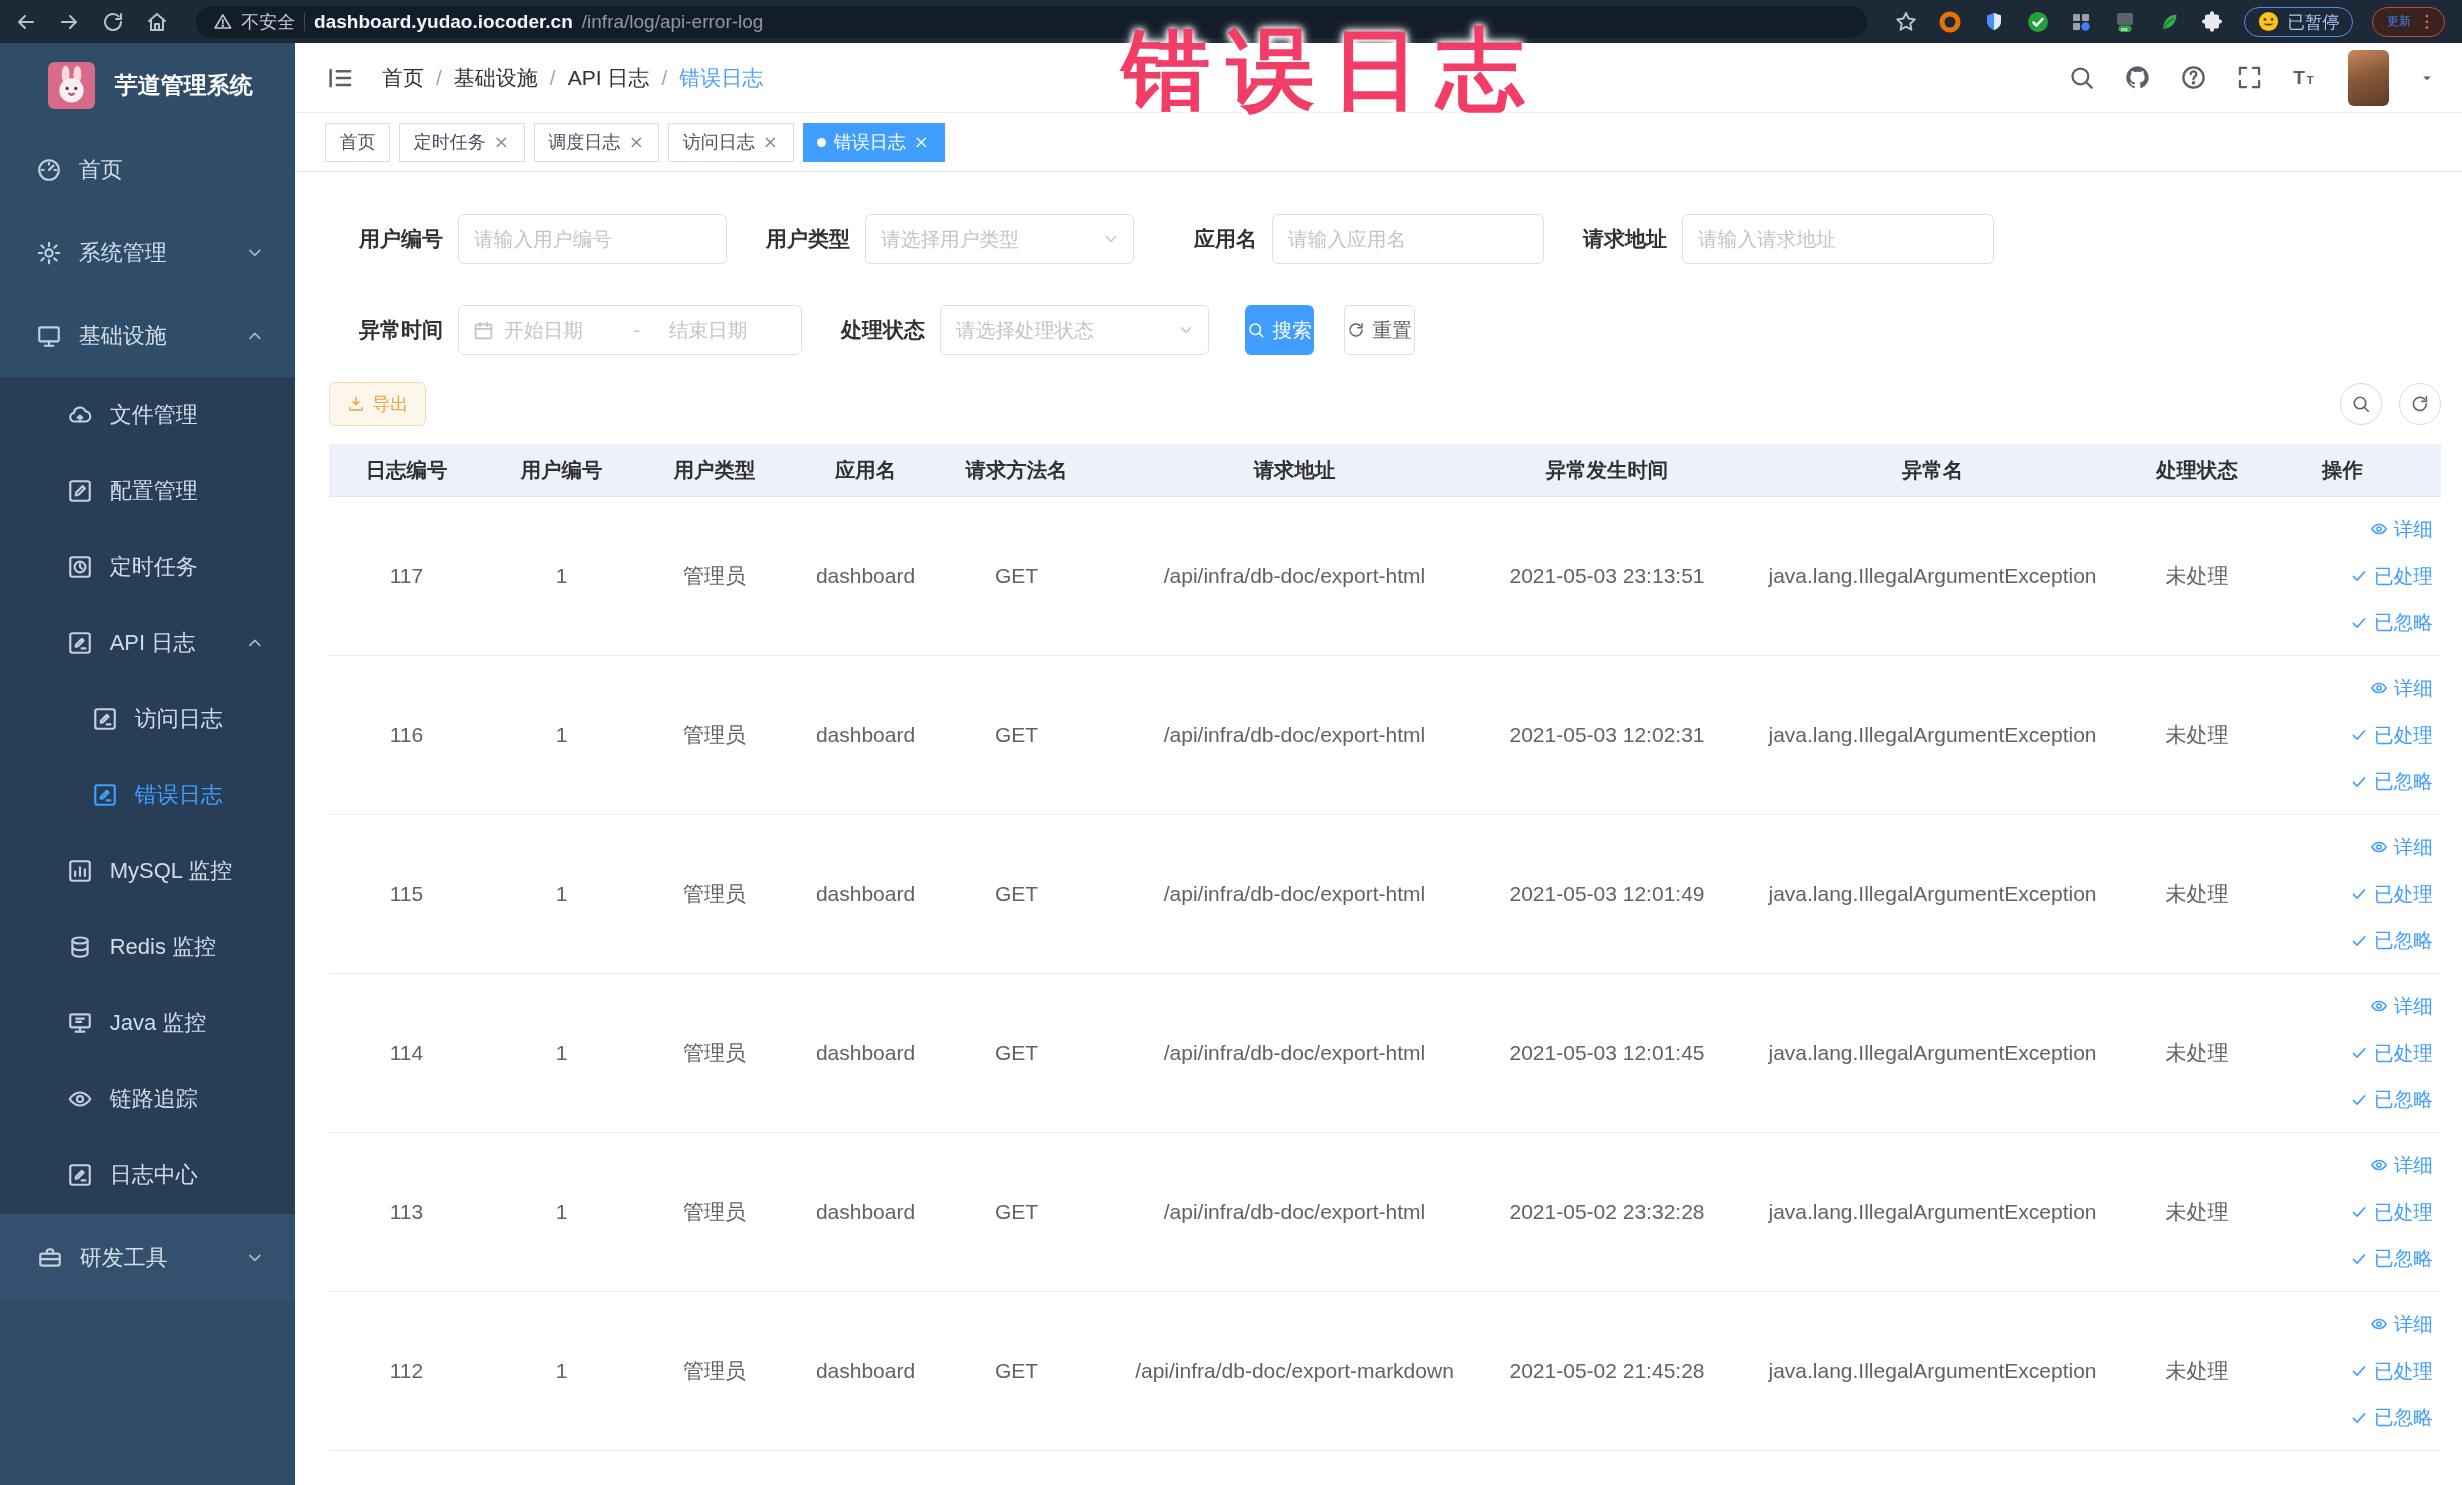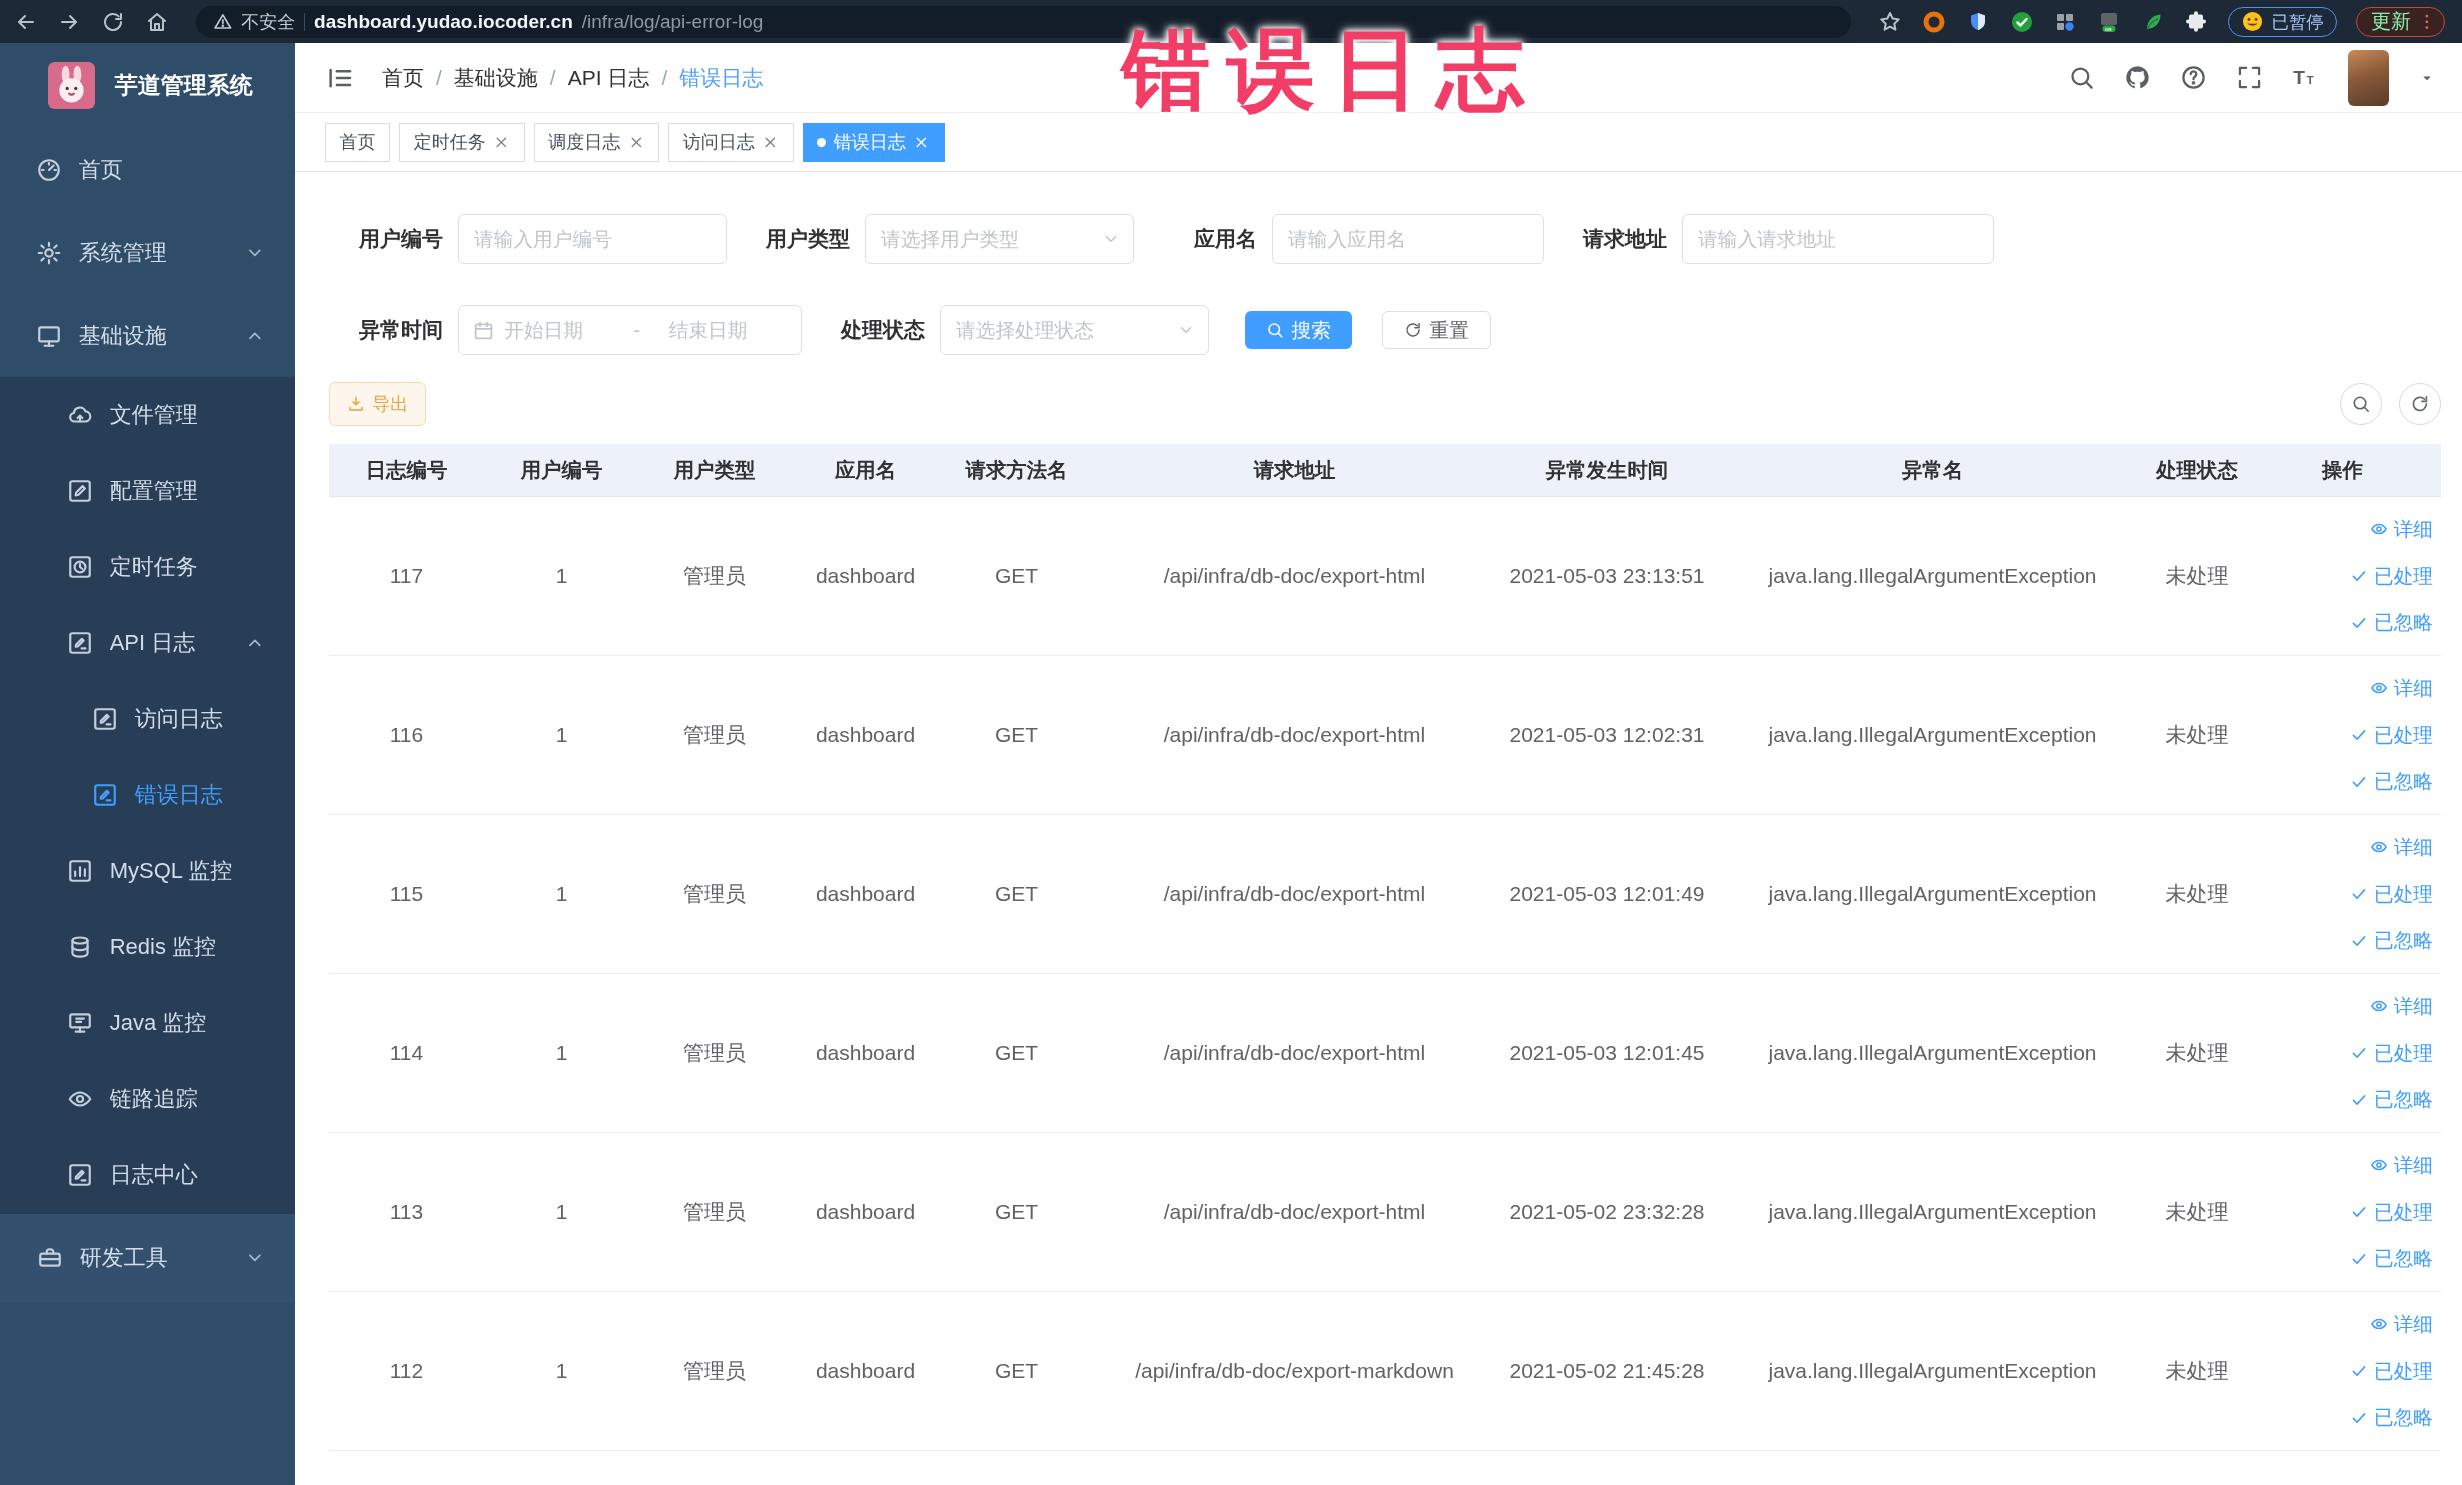--- a/index.html
+++ b/index.html
@@ -23,21 +23,21 @@
   .url-path { font-size:19px; color:#8d97a3; }
   .ext { width:24px; height:24px; flex:0 0 auto; cursor:pointer; }
   .ext.star { color:#b9c1ca; }
   .ext.ring { color:#e8710a; }
   .paused-pill { flex:0 0 auto; height:30px; border:1.5px solid #4e8ef7; border-radius:15px;
     display:flex; align-items:center; gap:7.6px; padding:0 12px; cursor:pointer; }
   .paused-pill .face { width:23px; height:23px; }
   .paused-pill .ptext { font-size:17.4px; color:#a6c6fb; }
   .update-pill { flex:0 0 auto; height:30px; border:1.5px solid #c2473e; border-radius:15px;
     background:#3a2220; display:flex; align-items:center; gap:6px; padding:0 7.6px 0 13.6px; cursor:pointer; }
-  .update-pill .utext { font-size:20px; color:#86efac; }
+  .update-pill .utext { font-size:12px; color:#3b82f6; }
   .update-pill .dots { width:19.7px; height:19.7px; color:#e0675c; }
 
   
   .app { display:flex; height:1443px; }
   .sidebar { width:295px; flex:0 0 295px; background:#2f4c68; display:flex; flex-direction:column; }
   .logo-row { height:85px; display:flex; align-items:center; padding-left:48px; gap:19.7px; }
   .logo-img { width:47px; height:47px; border-radius:6px; overflow:hidden; flex:0 0 auto; }
   .logo-title { font-size:23px; font-weight:bold; color:#ffffff; }
   .zone-sub { background:#273e56; }
   .zone-bottom { background:#33516f; flex:1 1 auto; border-top:0.8px solid rgba(0,0,0,.28); }
@@ -90,21 +90,21 @@
   .sel { position:relative; display:inline-flex; }
   .sel .inp { padding-right:42px; cursor:pointer; }
   .sel .sarr { position:absolute; right:13.6px; top:50%; transform:translateY(-50%);
     width:18px; height:18px; color:#c0c4cc; pointer-events:none; }
   .drange { width:344px; height:50px; border:0.8px solid #dcdfe6; border-radius:6px;
     display:flex; align-items:center; padding:0 13.6px; gap:10.6px; font-size:19.7px; color:#c0c4cc; cursor:pointer; }
   .drange .cal { width:21px; height:21px; color:#c0c4cc; flex:0 0 auto; }
   .drange .dstart { flex:1 1 auto; }
   .drange .dsep { color:#c0c4cc; }
   .drange .dend { flex:1 1 auto; padding-left:18px; }
-  .btn { display:inline-flex; align-items:center; gap:7.6px; height:38px; padding:0 21px;
+  .btn { display:inline-flex; align-items:center; gap:7.6px; height:50px; padding:0 2px;
     border-radius:6px; font-size:19.7px; cursor:pointer; border:none; font-family:inherit; }
   .btn .ic { width:18px; height:18px; }
   .btn.primary { background:#409eff; color:#fff; margin-left:36px; }
   .btn.plain { background:#fff; color:#606266; border:0.8px solid #dcdfe6; margin-left:30px; }
 
   .toolbar-row { margin-top:27px; display:flex; align-items:center; }
   .btn.export { height:44px; padding:0 16.7px; background:#fdf6ec; border:0.8px solid #f5dab1;
     color:#e6a23c; font-size:18px; margin:0; }
   .circles { margin-left:auto; display:flex; gap:16.7px; }
   .cbtn { width:42px; height:42px; border-radius:50%; border:0.8px solid #d6dae2; background:#fff;

